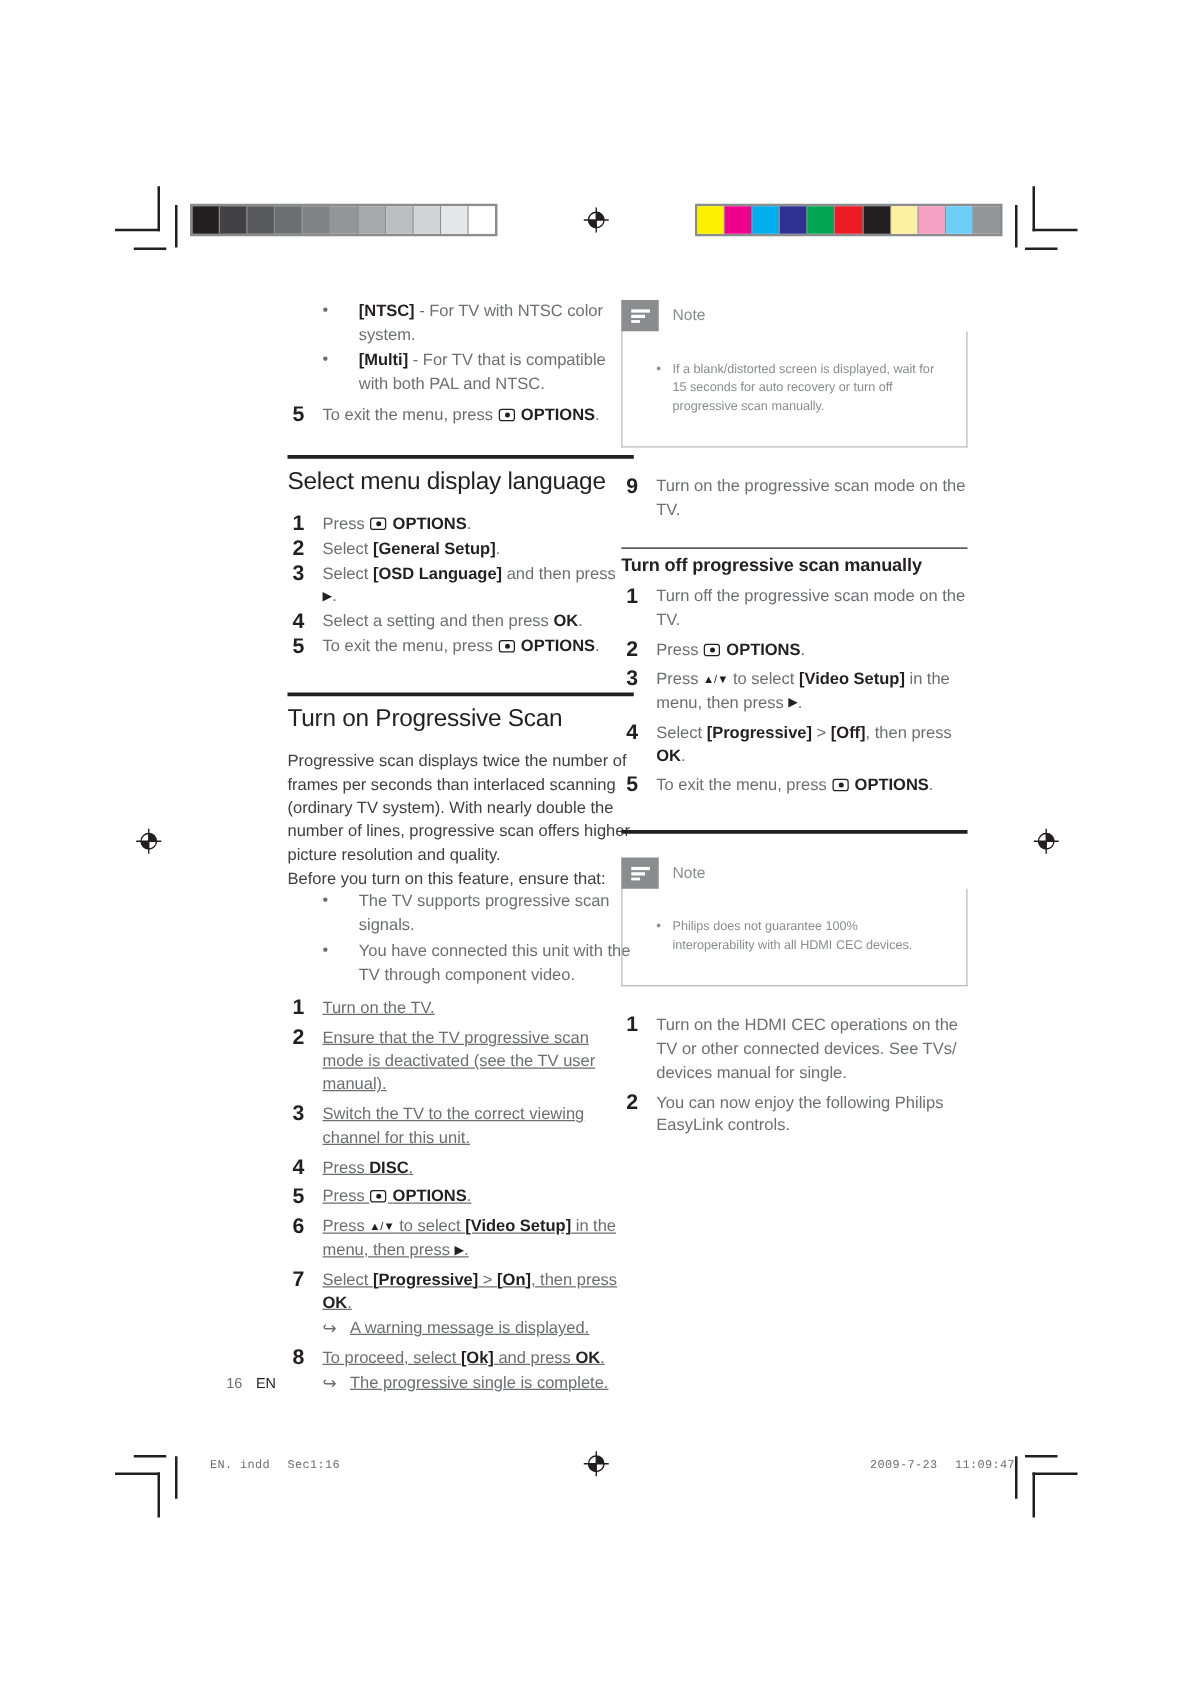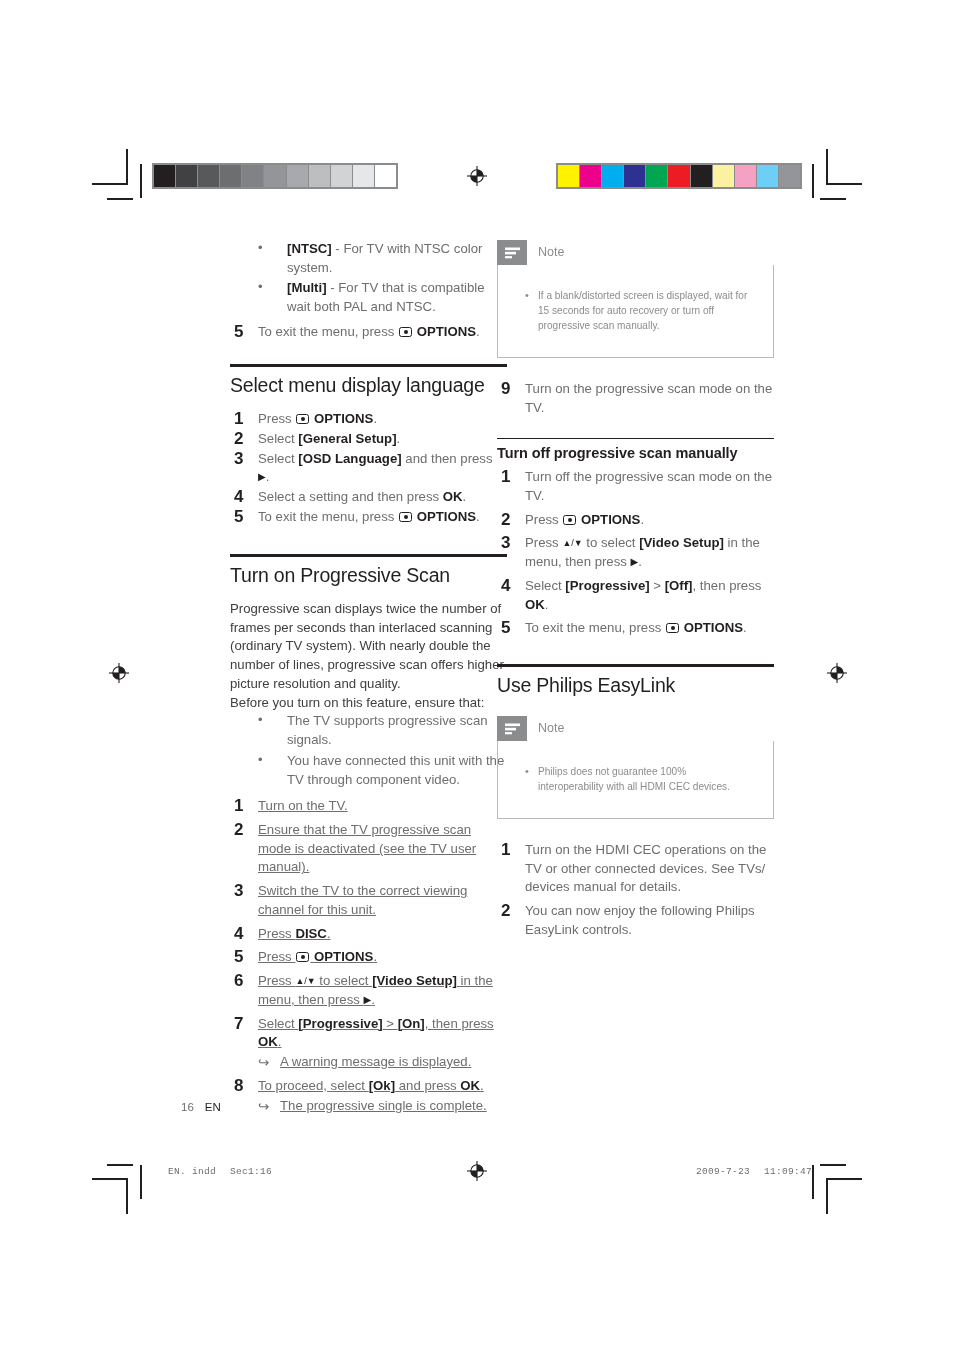--- a/index.html
+++ b/index.html
@@ -329,21 +329,21 @@
     <div class="sw" style="background: rgb(251, 241, 161);"></div>
     <div class="sw" style="background: rgb(244, 161, 196);"></div>
     <div class="sw" style="background: rgb(109, 207, 246);"></div>
     <div class="sw" style="background: rgb(147, 149, 152);"></div>
   </div>
 
 <div class="col col-left">
 
   <ul class="bullets">
     <li><b class="tok">[NTSC]</b><span> - For TV with NTSC color system.</span></li>
-    <li><b class="tok">[Multi]</b><span> - For TV that is compatible wait both PAL and NTSC.</span></li>
+    <li><b class="tok">[Multi]</b><span> - For TV that is compatible with both PAL and NTSC.</span></li>
   </ul>
 
   <div style="position:relative; padding-left:28px; margin-top:6px; font-size:13.2px; line-height:1.42;">
     <span style="position:absolute; left:4px; top:-3px; font-size:17px; font-weight:bold; color:#231f20;">5</span>
     <span>To exit the menu, press </span><span class="opt-icon"></span> <b class="tok">OPTIONS</b><span>.</span>
   </div>
 
   <div style="margin-top:22px;">
     <div class="h1-rule"></div>
     <h1 class="section">Select menu display language</h1>
@@ -414,21 +414,20 @@
       <li>Turn off the progressive scan mode on the TV.</li>
       <li><span>Press </span><span class="opt-icon"></span> <b class="tok">OPTIONS</b><span>.</span></li>
       <li><span>Press </span><span class="arrow-ud">▲/▼</span><span> to select </span><b class="tok">[Video Setup]</b><span> in the menu, then press </span><span class="arrow-r">▶</span><span>.</span></li>
       <li><span>Select </span><b class="tok">[Progressive]</b><span> &gt; </span><b class="tok">[Off]</b><span>, then press </span><b class="tok">OK</b><span>.</span></li>
       <li><span>To exit the menu, press </span><span class="opt-icon"></span> <b class="tok">OPTIONS</b><span>.</span></li>
     </ol>
   </div>
 
   <div style="margin-top:26px;">
     <div class="h1-rule"></div>
-    <h1 class="section">Use Philips EasyLink</h1>
   </div>
 
   <div class="note" style="margin-top:19px;">
     <div class="note-head">
       <div class="note-badge">
         <svg width="17" height="13" viewBox="0 0 17 13">
           <rect x="1" y="1.5" width="15" height="2.6" fill="#ffffff"></rect>
           <rect x="1" y="5.8" width="11" height="2.6" fill="#ffffff"></rect>
           <rect x="1" y="10.1" width="7" height="2.2" fill="#ffffff"></rect>
         </svg>
@@ -436,21 +435,21 @@
       <div class="note-title">Note</div>
     </div>
     <div class="note-body">
       <ul>
         <li>Philips does not guarantee 100% interoperability with all HDMI CEC devices.</li>
       </ul>
     </div>
   </div>
 
   <ol class="steps" style="margin-top:22px;">
-    <li>Turn on the HDMI CEC operations on the TV or other connected devices. See TVs/ devices manual for details.</li>
+    <li>Turn on the HDMI CEC operations on the TV or other connected devices. See TVs/ devices manual for single.</li>
     <li>You can now enjoy the following Philips EasyLink controls.</li>
   </ol>
 </div>
 
 <div class="page-folio">
   <span class="num">16</span><span class="lang">EN</span>
 </div>
 
 <div class="print-footer pf-left">
   <span>EN. indd</span><span class="pf-gap"></span><span>Sec1:16</span>

